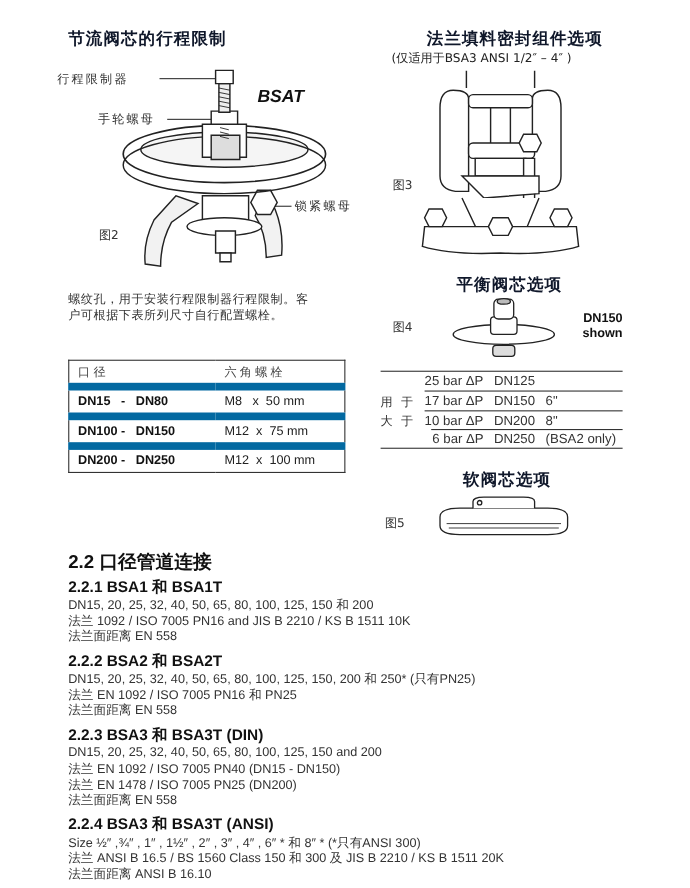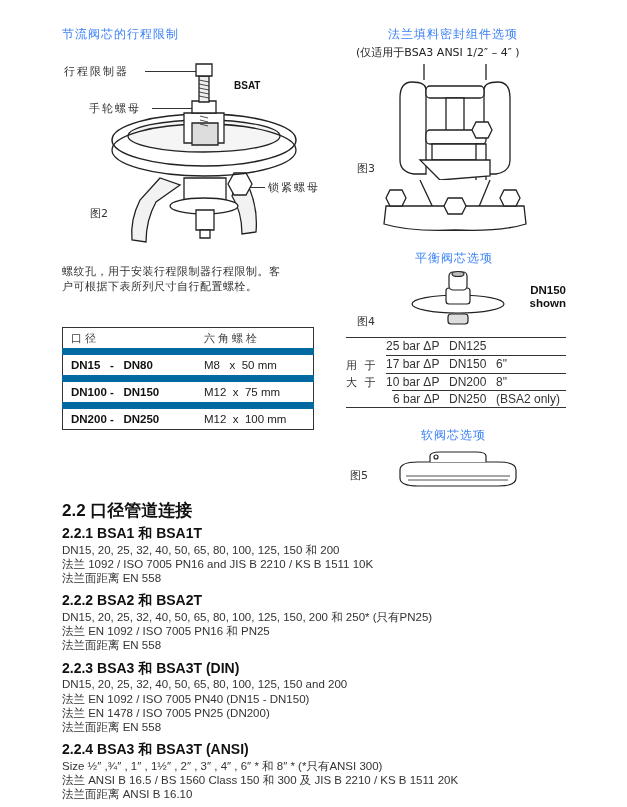--- a/index.html
+++ b/index.html
@@ -1,19 +1,19 @@
 <!DOCTYPE html>
 <html><head>
 <meta charset="utf-8">
 <style>
   html, body { margin:0; padding:0; background:#fff; }
   body { width:627px; height:807px; position:relative; overflow:hidden;
          font-family:"DejaVu Sans","Liberation Sans",sans-serif; color:#222; }
   .abs { position:absolute; }
-  .h-title { font-size:12px; font-weight:normal; letter-spacing:1px; color:#3b82f6; }
+  .h-title { font-size:15px; font-weight:bold; letter-spacing:1px; color:#0f172a; }
   .label { font-size:11px; color:#333; letter-spacing:2px; }
   .fig { font-size:11px; color:#333; }
   .lead { position:absolute; height:1px; background:#333; }
   .para { font-size:11px; line-height:15px; color:#333; letter-spacing:0.5px; }
   .para b { color:#111; }
   table.bolt { position:absolute; left:62px; top:327px; width:252px; border-collapse:collapse;
                border:1px solid #333; font-family:"Liberation Sans",sans-serif; font-size:11.5px; }
   table.bolt td { border-top:7px solid #0369a1; padding:2px 8px; height:16px; }
   table.bolt tr:first-child td { border-top:none; color:#444; letter-spacing:3px; font-family:"DejaVu Sans",sans-serif; font-size:11px; }
   table.bolt td.c1 { font-weight:bold; width:117px; color:#111; }
@@ -25,27 +25,27 @@
   .sec3 { font-size:14px; font-weight:bold; }
   .line { position:absolute; left:62px; font-family:"Liberation Sans",sans-serif; font-size:11.5px; color:#333; white-space:nowrap; }
   svg { position:absolute; }
   svg * { vector-effect: non-scaling-stroke; }
 </style>
 </head>
 <body>
 
 <div class="abs h-title" style="left:62px;top:26px;">节流阀芯的行程限制</div>
 
-<div class="abs label" style="left:64px;top:64px;">行程限制器</div>
+<div class="abs label" style="left:52px;top:64px;">行程限制器</div>
 <div class="lead" style="left:145px;top:71px;width:52px;"></div>
 
 <div class="abs label" style="left:89px;top:101px;">手轮螺母</div>
 <div class="lead" style="left:152px;top:108px;width:45px;"></div>
 
-<div class="abs" style="left:234px;top:80px;font-family:'Liberation Sans',sans-serif;font-weight:bold;font-size:10px;color:#111;">BSAT</div>
+<div class="abs" style="left:234px;top:80px;font-family:'Liberation Sans',sans-serif;font-weight:bold;font-size:16px;color:#111;font-style:italic;">BSAT</div>
 
 <div class="abs label" style="left:268px;top:180px;">锁紧螺母</div>
 <div class="lead" style="left:245px;top:187px;width:20px;"></div>
 
 <div class="abs fig" style="left:62px;top:206px;padding-left:28px;">图2</div>
 
 <svg width="210" height="190" viewBox="0 0 210 190" style="left:100px;top:60px;">
   <g fill="#fff" stroke="#222" stroke-width="1.3">
 
     <path d="M60 118 L40 140 Q30 160 32 180 L46 182 Q46 160 56 142 L80 125 Z" fill="#f2f2f2"></path>
@@ -128,21 +128,21 @@
     <path d="M40 96 L110 96 L110 112 L60 116 Z"></path>
     <path d="M40 116 L56 150 L96 150 L110 116"></path>
     <path d="M6 142 L144 142 L146 160 Q120 168 75 166 Q30 168 4 160 Z"></path>
     <polygon points="10,126 22,126 26,134 22,142 10,142 6,134"></polygon>
     <polygon points="68,134 82,134 86,142 82,150 68,150 64,142"></polygon>
     <polygon points="124,126 136,126 140,134 136,142 124,142 120,134"></polygon>
   </g>
 </svg>
 
 <div class="abs h-title" style="left:415px;top:250px;">平衡阀芯选项</div>
-<div class="abs fig" style="left:357px;top:290px;margin-top:24px;">图4</div>
+<div class="abs fig" style="left:357px;top:290px;">图4</div>
 <div class="abs" style="left:520px;top:284px;text-align:right;width:46px;font-family:'Liberation Sans',sans-serif;font-weight:bold;font-size:11.5px;line-height:13px;color:#111;">
   <div>DN150</div>
   <div>shown</div>
 </div>
 <svg width="100" height="60" viewBox="0 0 100 60" style="left:408px;top:268px;">
   <g fill="#fff" stroke="#222" stroke-width="1.2">
     <rect x="40" y="46" width="20" height="10" rx="3" fill="#ddd"></rect>
     <ellipse cx="50" cy="36" rx="46" ry="9"></ellipse>
     <rect x="38" y="20" width="24" height="16" rx="3"></rect>
     <rect x="41" y="4" width="18" height="18" rx="4"></rect>

